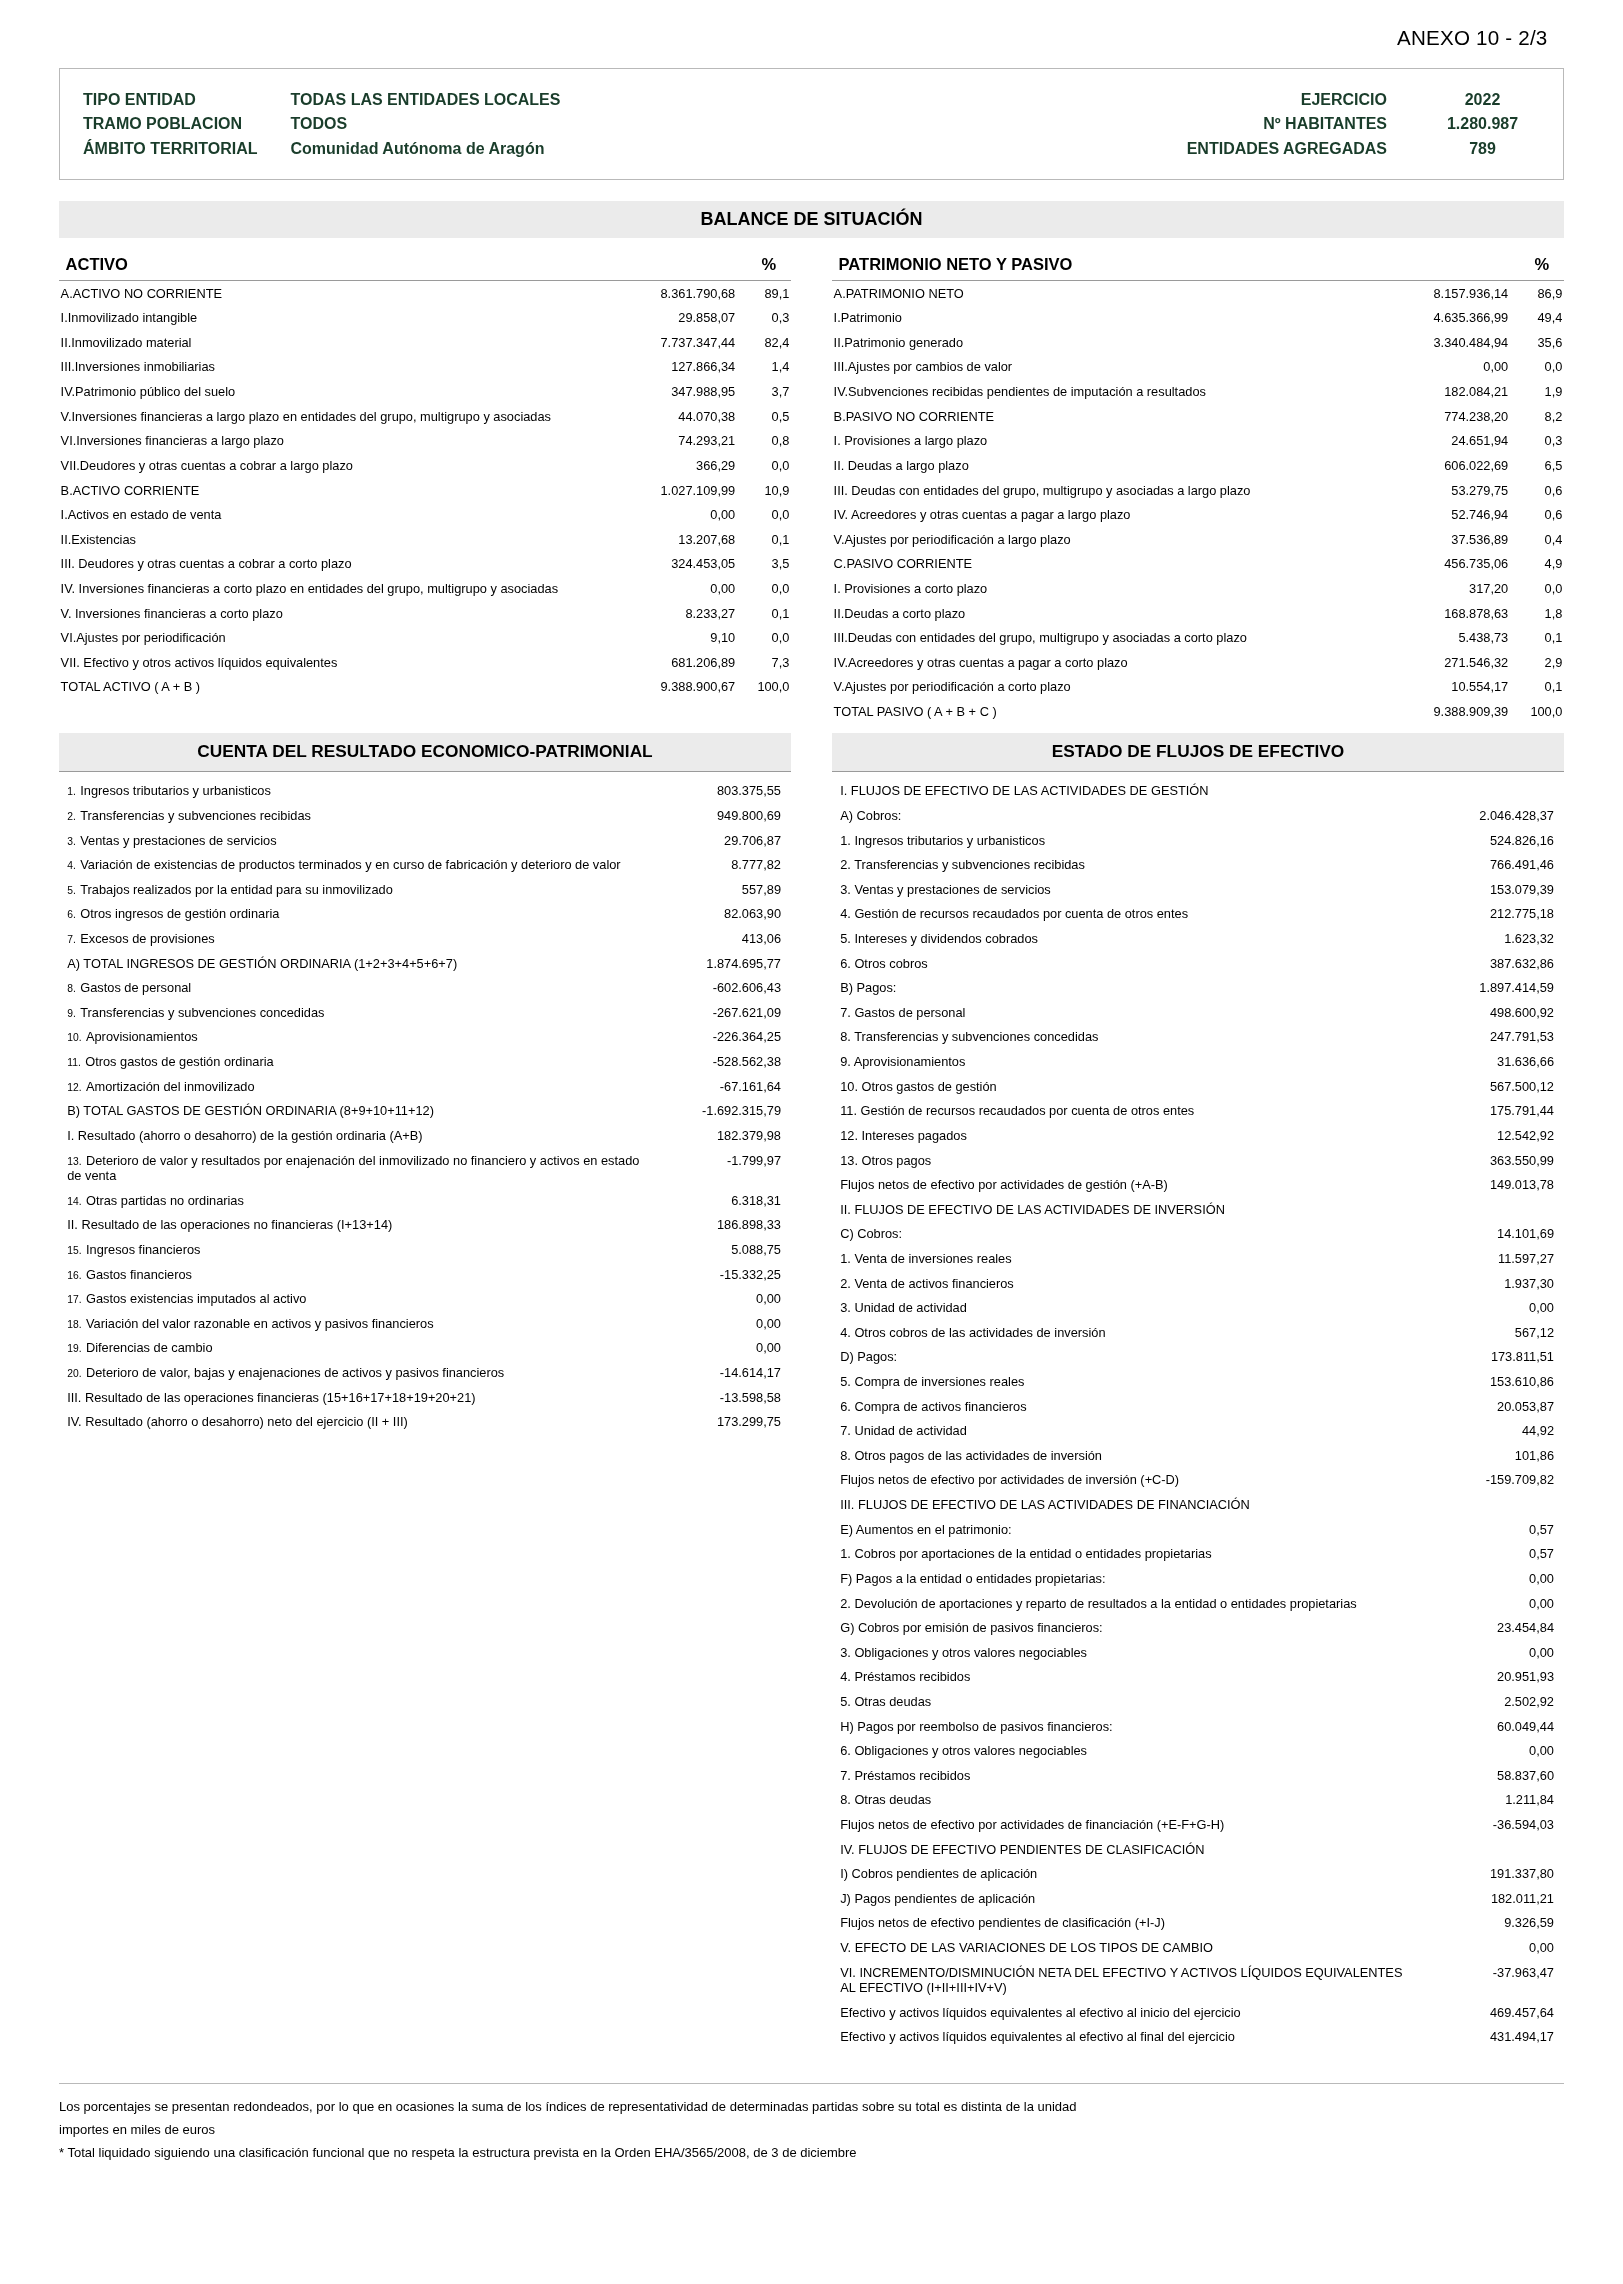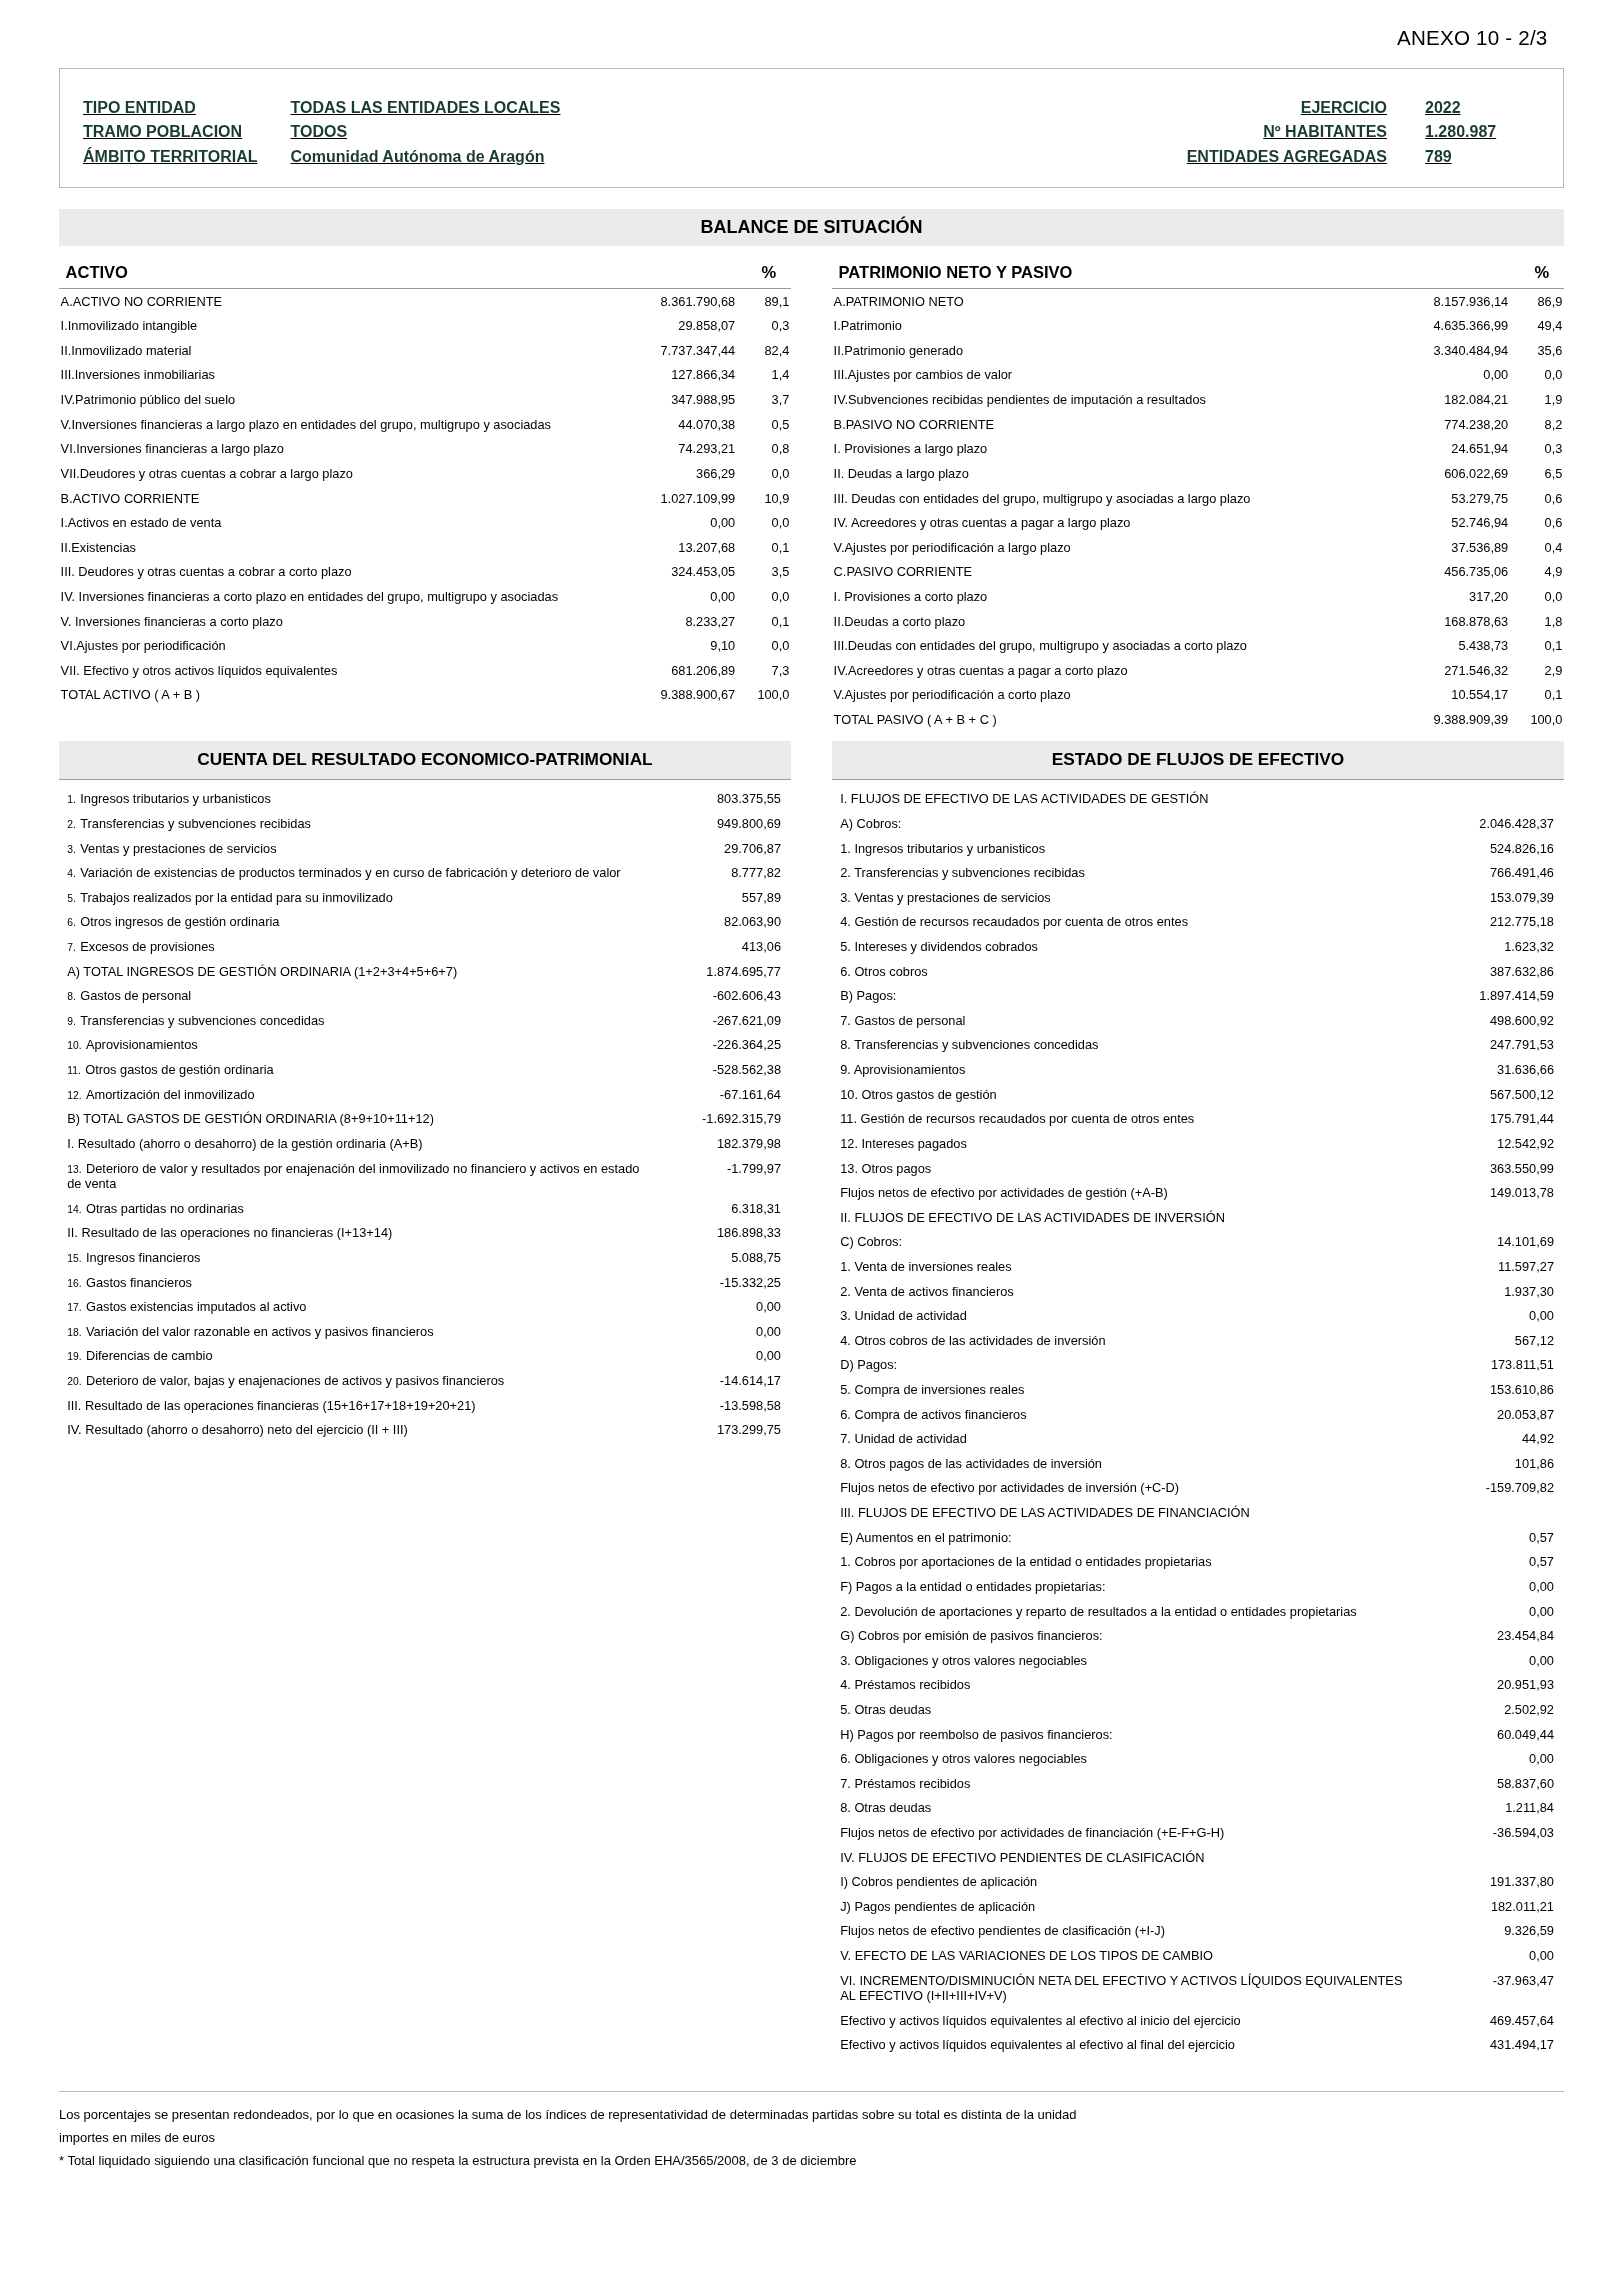--- a/index.html
+++ b/index.html
@@ -24,41 +24,40 @@
     font-size: 20.6px;
     color: #000;
     padding-right: 16.5px;
     padding-top: 3.3px;
     padding-bottom: 18px;
     letter-spacing: 0.2px;
   }
   
   .header-box {
     border: 0.8px solid #b9b9b9;
-    padding: 26px 23px 18px 23px;
+    padding: 18px 23px 18px 23px;
     display: flex;
     justify-content: space-between;
-    text-decoration: underline;
   }
   .hdr-left, .hdr-right {
     display: table;
     border-collapse: collapse;
   }
   .hdr-row { display: table-row; }
   .hdr-row > div {
     display: table-cell;
     font-size: 16px;
     font-weight: bold;
     color: #1a3d2b;
     padding: 3.3px 0;
     white-space: nowrap;
   }
   .hdr-label { padding-right: 33px !important; }
   .hdr-right .hdr-label { text-align: right; padding-right: 38px !important; }
-  .hdr-right .hdr-value { text-align: left; min-width: 115px; }
+  .hdr-right .hdr-value { text-align: center; min-width: 115px; }
   .hdr-left .hdr-value { color: #1a3d2b; }
 
   
   .band {
     margin-top: 21.4px;
     background: #ebebeb;
     text-align: center;
     font-size: 18px;
     font-weight: bold;
     padding: 7.4px 0 8.2px 0;

